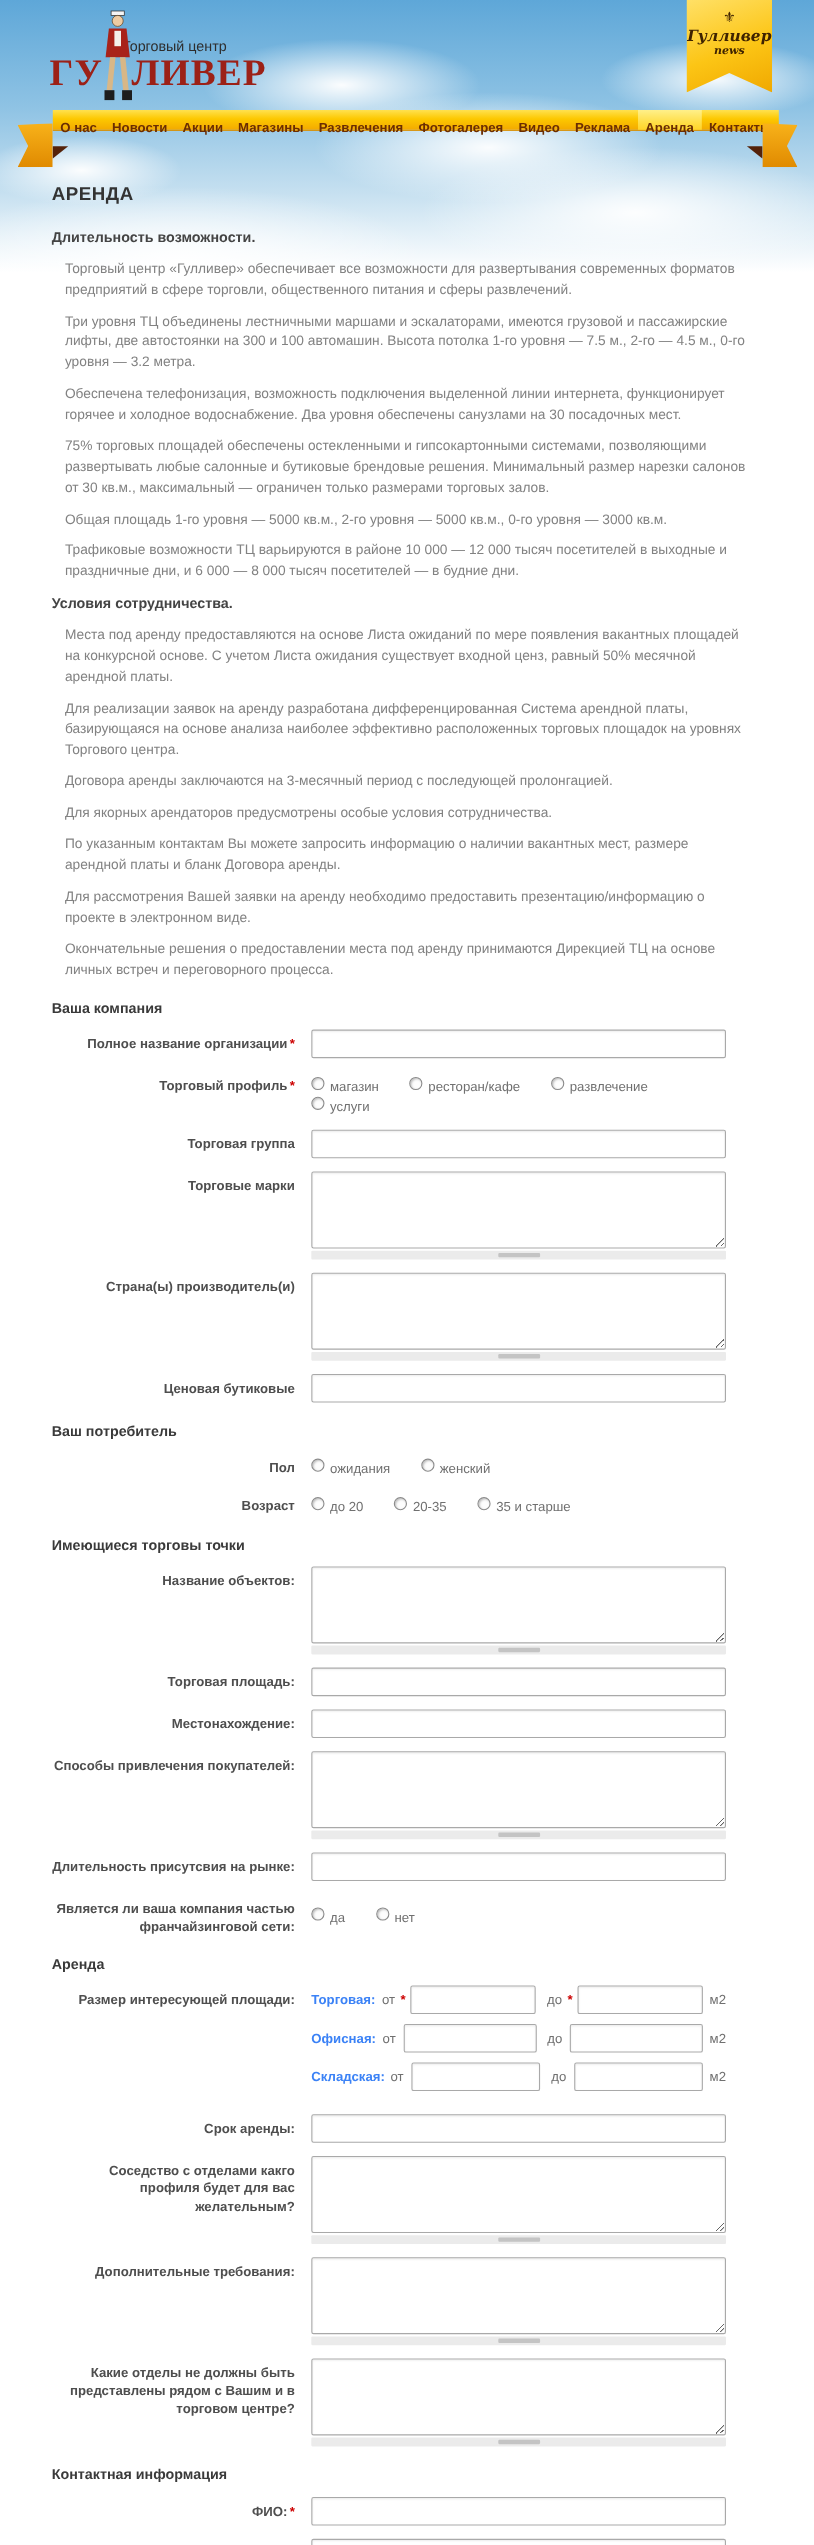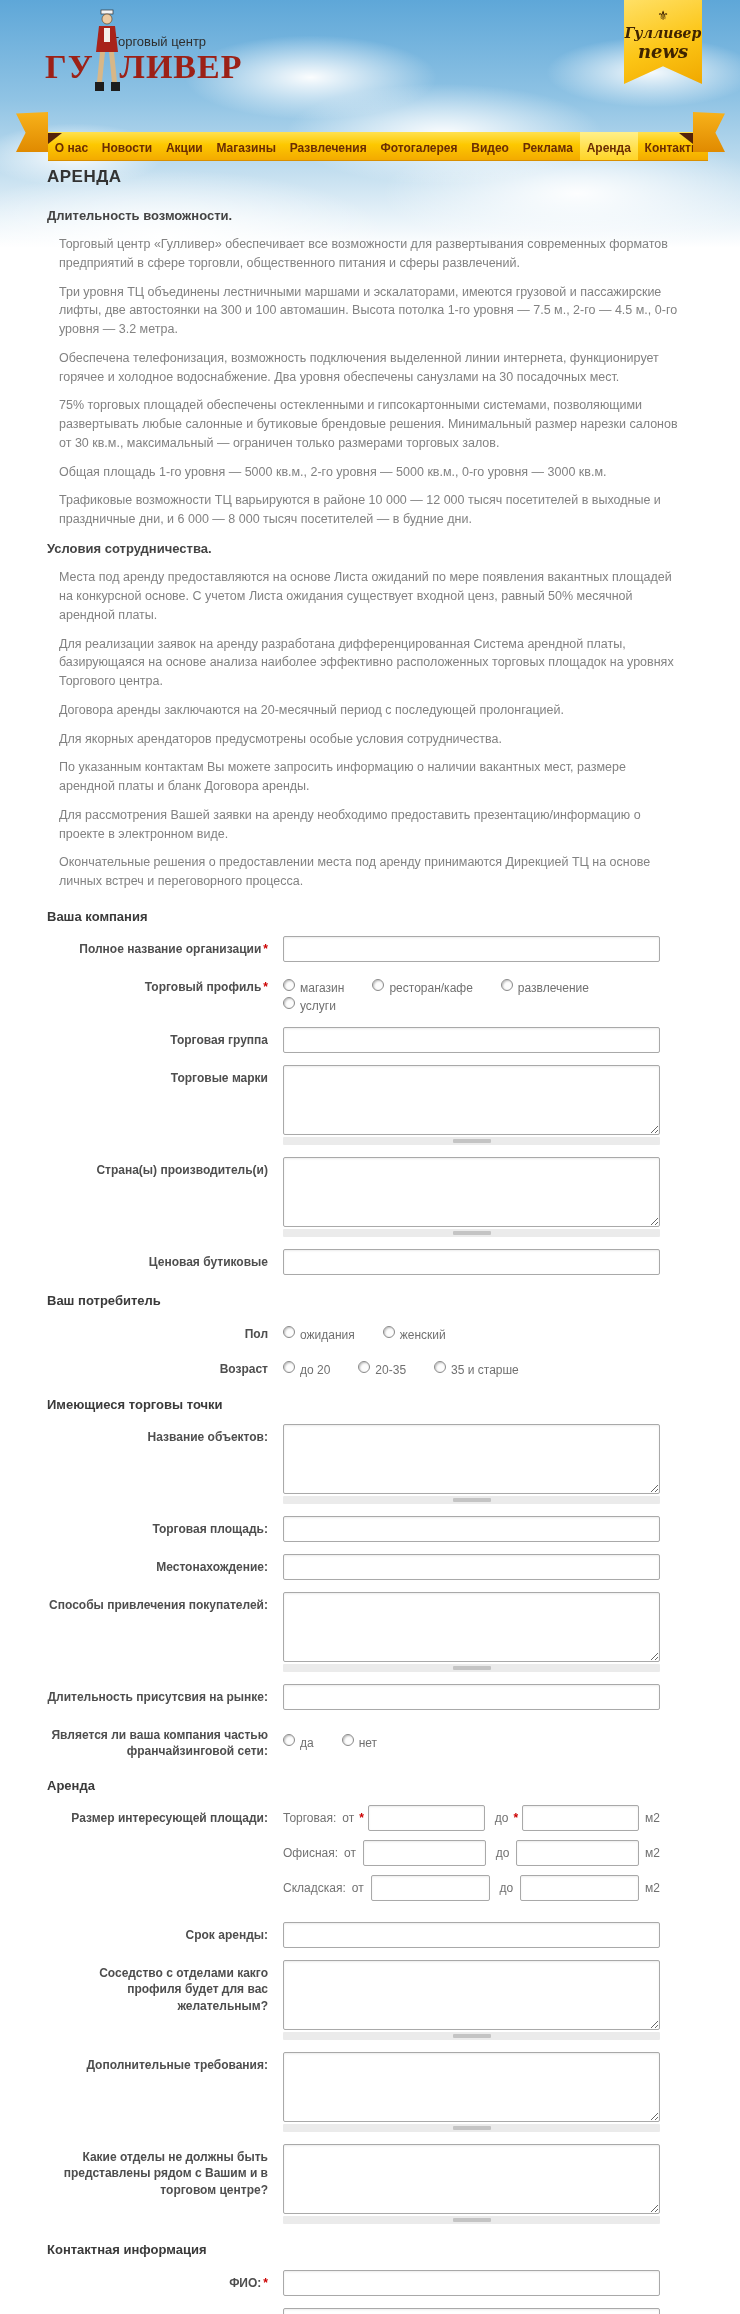--- a/index.html
+++ b/index.html
@@ -32,26 +32,26 @@
   .gulliver-figure { position: absolute; left: 47px; top: 0; width: 30px; height: 90px; z-index: 3; }
 
   
   .news-ribbon { position: absolute; right: 38px; top: 0; width: 78px; height: 84px; text-align: center;
     background: linear-gradient(160deg, #ffe066 0%, #fcc515 55%, #f0a800 100%);
     clip-path: polygon(0 0, 100% 0, 100% 100%, 50% 79%, 0 100%);
     padding-top: 9px; color: #3f2300; cursor: pointer;
     box-shadow: 0 2px 4px rgba(0,0,0,.25); }
   .news-orn { font-size: 13px; line-height: 14px; }
   .news-l1 { font-family: "DejaVu Serif", serif; font-style: italic; font-weight: bold; font-size: 14px; margin-top: 2px; }
-  .news-l2 { font-family: "DejaVu Serif", serif; font-style: italic; font-weight: bold; font-size: 18px; text-align: center; }
-
-  
-  .navbar { position: absolute; left: 48px; right: 32px; top: 100px; height: 29px; display: flex;
+  .news-l2 { font-family: "DejaVu Serif", serif; font-style: italic; font-weight: bold; font-size: 10px; text-align: center; }
+
+  
+  .navbar { position: absolute; left: 48px; right: 32px; top: 100px; height: 19px; display: flex;
     background: linear-gradient(180deg, #ffe14f 0%, #fdc800 45%, #f3aa00 100%);
-    border-bottom: 1px solid #d98f00; margin-top: 32px; }
+    border-bottom: 1px solid #d98f00; }
   .nav-item { flex: 1 1 auto; text-align: center; line-height: 33px; font-size: 12px; font-weight: bold;
     color: #6a2d03; text-decoration: none; white-space: nowrap; padding: 0 6px; }
   .nav-item.active { background: linear-gradient(180deg, #fff08a 0%, #ffdf4a 60%, #ffd428 100%); }
 
   .tail { position: absolute; top: 112px; width: 32px; height: 40px; z-index: 1;
     background: linear-gradient(180deg, #f8b21a, #e08a00); }
   .tail-left  { left: 16px;  clip-path: polygon(100% 0, 100% 100%, 0 100%, 30% 52%, 0 4%); }
   .tail-right { right: 15px; clip-path: polygon(0 0, 0 100%, 100% 100%, 70% 52%, 100% 4%); }
   .fold { position: absolute; top: 133px; width: 0; height: 0; border-top: 11px solid #54220a; z-index: 1; }
   .fold-left  { left: 48px;  border-right: 14px solid transparent; }
@@ -81,21 +81,21 @@
             width: 38px; height: 4px; background: #c4c4c4; border-radius: 1px; }
 
   .radios { display: flex; align-items: center; padding-top: 5px; flex-wrap: wrap; }
   .ropt { display: inline-flex; margin-right: 28px; color: #707070;
           font-size: 12px; cursor: pointer; font-weight: normal; }
   .ropt input { appearance: none; -webkit-appearance: none; width: 12px; height: 12px; margin: 0 5px 0 0;
         border: 1px solid #8a8a8a; border-radius: 50%; background: #fdfdfd;
         box-shadow: inset 1px 1px 2px rgba(0,0,0,.25); cursor: pointer; }
 
   .size-row { display: flex; align-items: center; margin-bottom: 9px; font-size: 12px; color: #707070; }
-  .size-name { width: 66px; font-weight: normal; color: #737373; }
+  .size-name { width: 66px; font-weight: bold; color: #3b82f6; }
   .fromto { margin: 0 3px 0 6px; }
   input.small { width: 44px; height: 28px; border: 1px solid #a9a9a9; border-radius: 2px;
         box-shadow: inset 0 1px 2px rgba(0,0,0,.08); margin: 0 4px; padding: 0 4px; font-size: 12px; }
   .unit { margin-left: 2px; }
 </style>
 </head>
 <body>
 
 <div class="page">
   <div class="sky"></div>
@@ -151,21 +151,21 @@
     <p>Торговый центр «Гулливер» обеспечивает все возможности для развертывания современных форматов предприятий в сфере торговли, общественного питания и сферы развлечений.</p>
     <p>Три уровня ТЦ объединены лестничными маршами и эскалаторами, имеются грузовой и пассажирские лифты, две автостоянки на 300 и 100 автомашин. Высота потолка 1-го уровня — 7.5 м., 2-го — 4.5 м., 0-го уровня — 3.2 метра.</p>
     <p>Обеспечена телефонизация, возможность подключения выделенной линии интернета, функционирует горячее и холодное водоснабжение. Два уровня обеспечены санузлами на 30 посадочных мест.</p>
     <p>75% торговых площадей обеспечены остекленными и гипсокартонными системами, позволяющими развертывать любые салонные и бутиковые брендовые решения. Минимальный размер нарезки салонов от 30 кв.м., максимальный — ограничен только размерами торговых залов.</p>
     <p>Общая площадь 1-го уровня — 5000 кв.м., 2-го уровня — 5000 кв.м., 0-го уровня — 3000 кв.м.</p>
     <p>Трафиковые возможности ТЦ варьируются в районе 10 000 — 12 000 тысяч посетителей в выходные и праздничные дни, и 6 000 — 8 000 тысяч посетителей — в будние дни.</p>
 
     <h3 class="sub">Условия сотрудничества.</h3>
     <p>Места под аренду предоставляются на основе Листа ожиданий по мере появления вакантных площадей на конкурсной основе. С учетом Листа ожидания существует входной ценз, равный 50% месячной арендной платы.</p>
     <p>Для реализации заявок на аренду разработана дифференцированная Система арендной платы, базирующаяся на основе анализа наиболее эффективно расположенных торговых площадок на уровнях Торгового центра.</p>
-    <p>Договора аренды заключаются на 20-месячный период с последующей пролонгацией.</p>
+    <p>Договора аренды заключаются на 3-месячный период с последующей пролонгацией.</p>
     <p>Для якорных арендаторов предусмотрены особые условия сотрудничества.</p>
     <p>По указанным контактам Вы можете запросить информацию о наличии вакантных мест, размере арендной платы и бланк Договора аренды.</p>
     <p>Для рассмотрения Вашей заявки на аренду необходимо предоставить презентацию/информацию о проекте в электронном виде.</p>
     <p>Окончательные решения о предоставлении места под аренду принимаются Дирекцией ТЦ на основе личных встреч и переговорного процесса.</p>
 
     <form>
 
       <div class="section-h">Ваша компания</div>
 
       <div class="frow">

